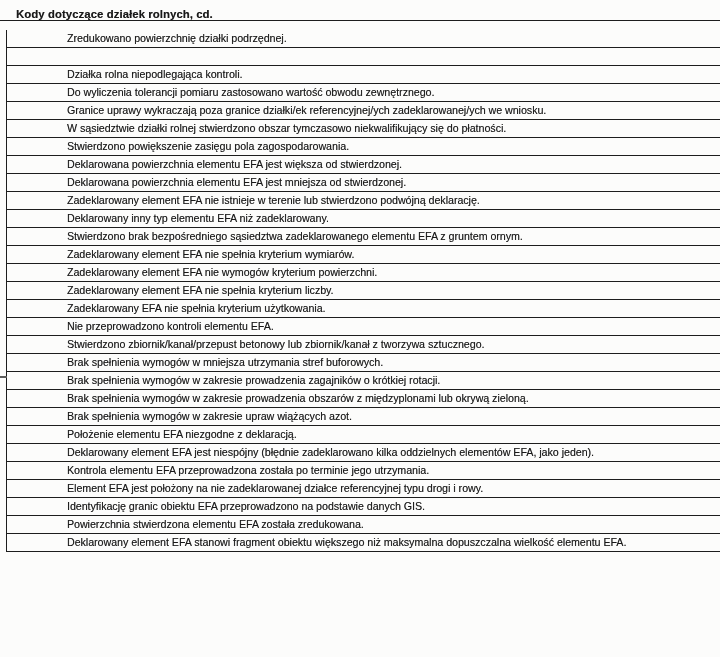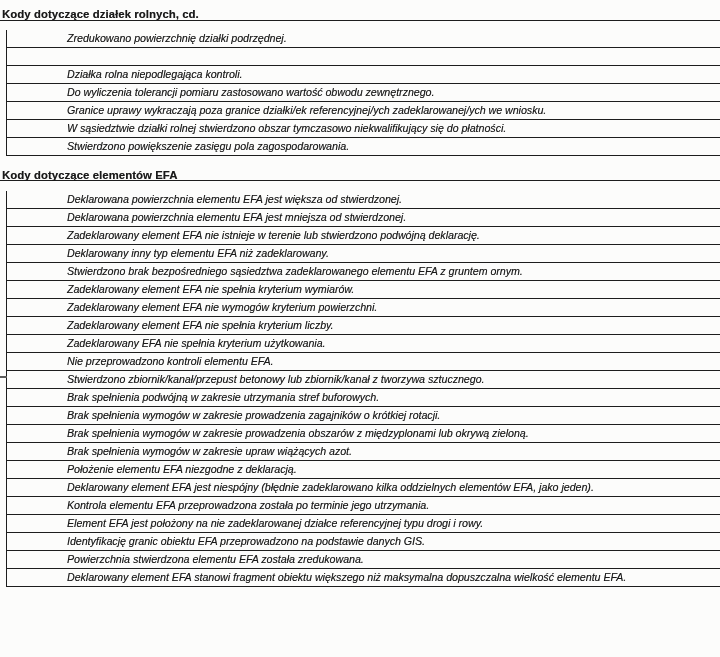--- a/index.html
+++ b/index.html
@@ -16,21 +16,21 @@
     font-family: "Liberation Sans", sans-serif;
     -webkit-font-smoothing: antialiased;
   }
   .section-title {
     box-sizing: border-box;
     height: 11.5px;
     line-height: 10px;
     font-size: 11.3px;
     font-weight: bold;
     letter-spacing: 0.1px;
-    padding-left: 2px;
+    padding-left: 16px;
     border-bottom: 1.7px solid #1d1d1d;
     text-shadow: 0.2px 0.2px 0.4px rgba(25,25,25,0.55);
     white-space: nowrap;
   }
   .section-title.t2 {
     height: 15.5px;
     padding-top: 4px;
   }
   .tbl {
     margin-left: 6px;
@@ -55,21 +55,20 @@
   .code {
     width: 50.5px;
     justify-content: center;
     border-right: 1.7px solid #1d1d1d;
     flex: none;
     margin-top: 24px;
   }
   .desc {
     flex: 1;
     padding: 0 4px 0 9.5px;
-    font-style: italic;
   }
   .scan-artifact {
     position: absolute;
     left: 0;
     top: 376px;
     width: 7px;
     height: 2px;
     background: #5a5a5a;
   }
 </style>
@@ -105,21 +104,20 @@
           <div class="cell desc">W sąsiedztwie działki rolnej stwierdzono obszar tymczasowo niekwalifikujący się do płatności.</div>
         </div>
         <div class="row">
           <div class="cell code">DR52</div>
           <div class="cell desc">Stwierdzono powiększenie zasięgu pola zagospodarowania.</div>
         </div>
       </div>
   </section>
 
   <section>
-    <h2 class="section-title t2">Kody dotyczące elementów EFA</h2>
     <div class="tbl">
         <div class="row">
           <div class="cell code">E1+</div>
           <div class="cell desc">Deklarowana powierzchnia elementu EFA jest większa od stwierdzonej.</div>
         </div>
         <div class="row">
           <div class="cell code">E1-</div>
           <div class="cell desc">Deklarowana powierzchnia elementu EFA jest mniejsza od stwierdzonej.</div>
         </div>
         <div class="row">
@@ -153,21 +151,21 @@
         <div class="row">
           <div class="cell code">E11</div>
           <div class="cell desc">Nie przeprowadzono kontroli elementu EFA.</div>
         </div>
         <div class="row">
           <div class="cell code">E12</div>
           <div class="cell desc">Stwierdzono zbiornik/kanał/przepust betonowy lub zbiornik/kanał z tworzywa sztucznego.</div>
         </div>
         <div class="row">
           <div class="cell code">E13</div>
-          <div class="cell desc">Brak spełnienia podwójną w zakresie utrzymania stref buforowych.</div>
+          <div class="cell desc">Brak spełnienia wymogów w mniejsza utrzymania stref buforowych.</div>
         </div>
         <div class="row">
           <div class="cell code">E14</div>
           <div class="cell desc">Brak spełnienia wymogów w zakresie prowadzenia zagajników o krótkiej rotacji.</div>
         </div>
         <div class="row">
           <div class="cell code">E15</div>
           <div class="cell desc">Brak spełnienia wymogów w zakresie prowadzenia obszarów z międzyplonami lub okrywą zieloną.</div>
         </div>
         <div class="row">

